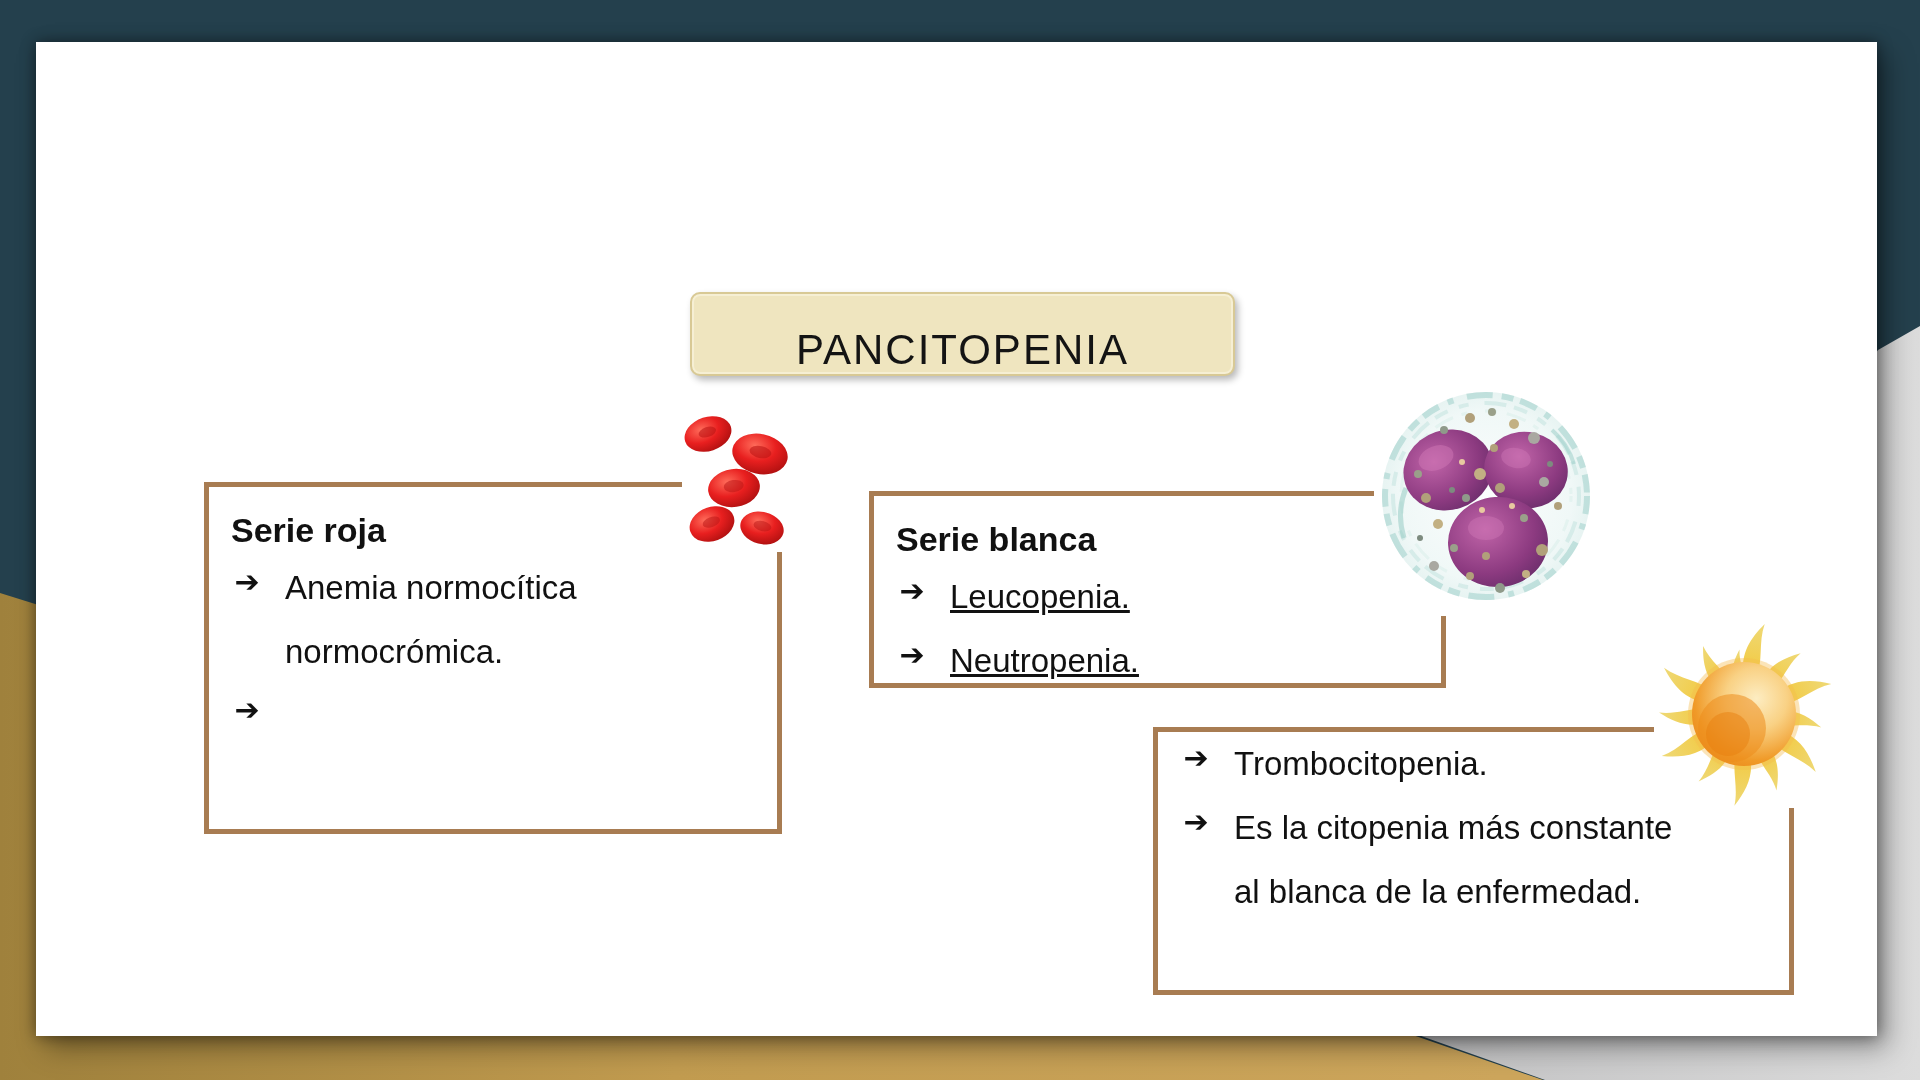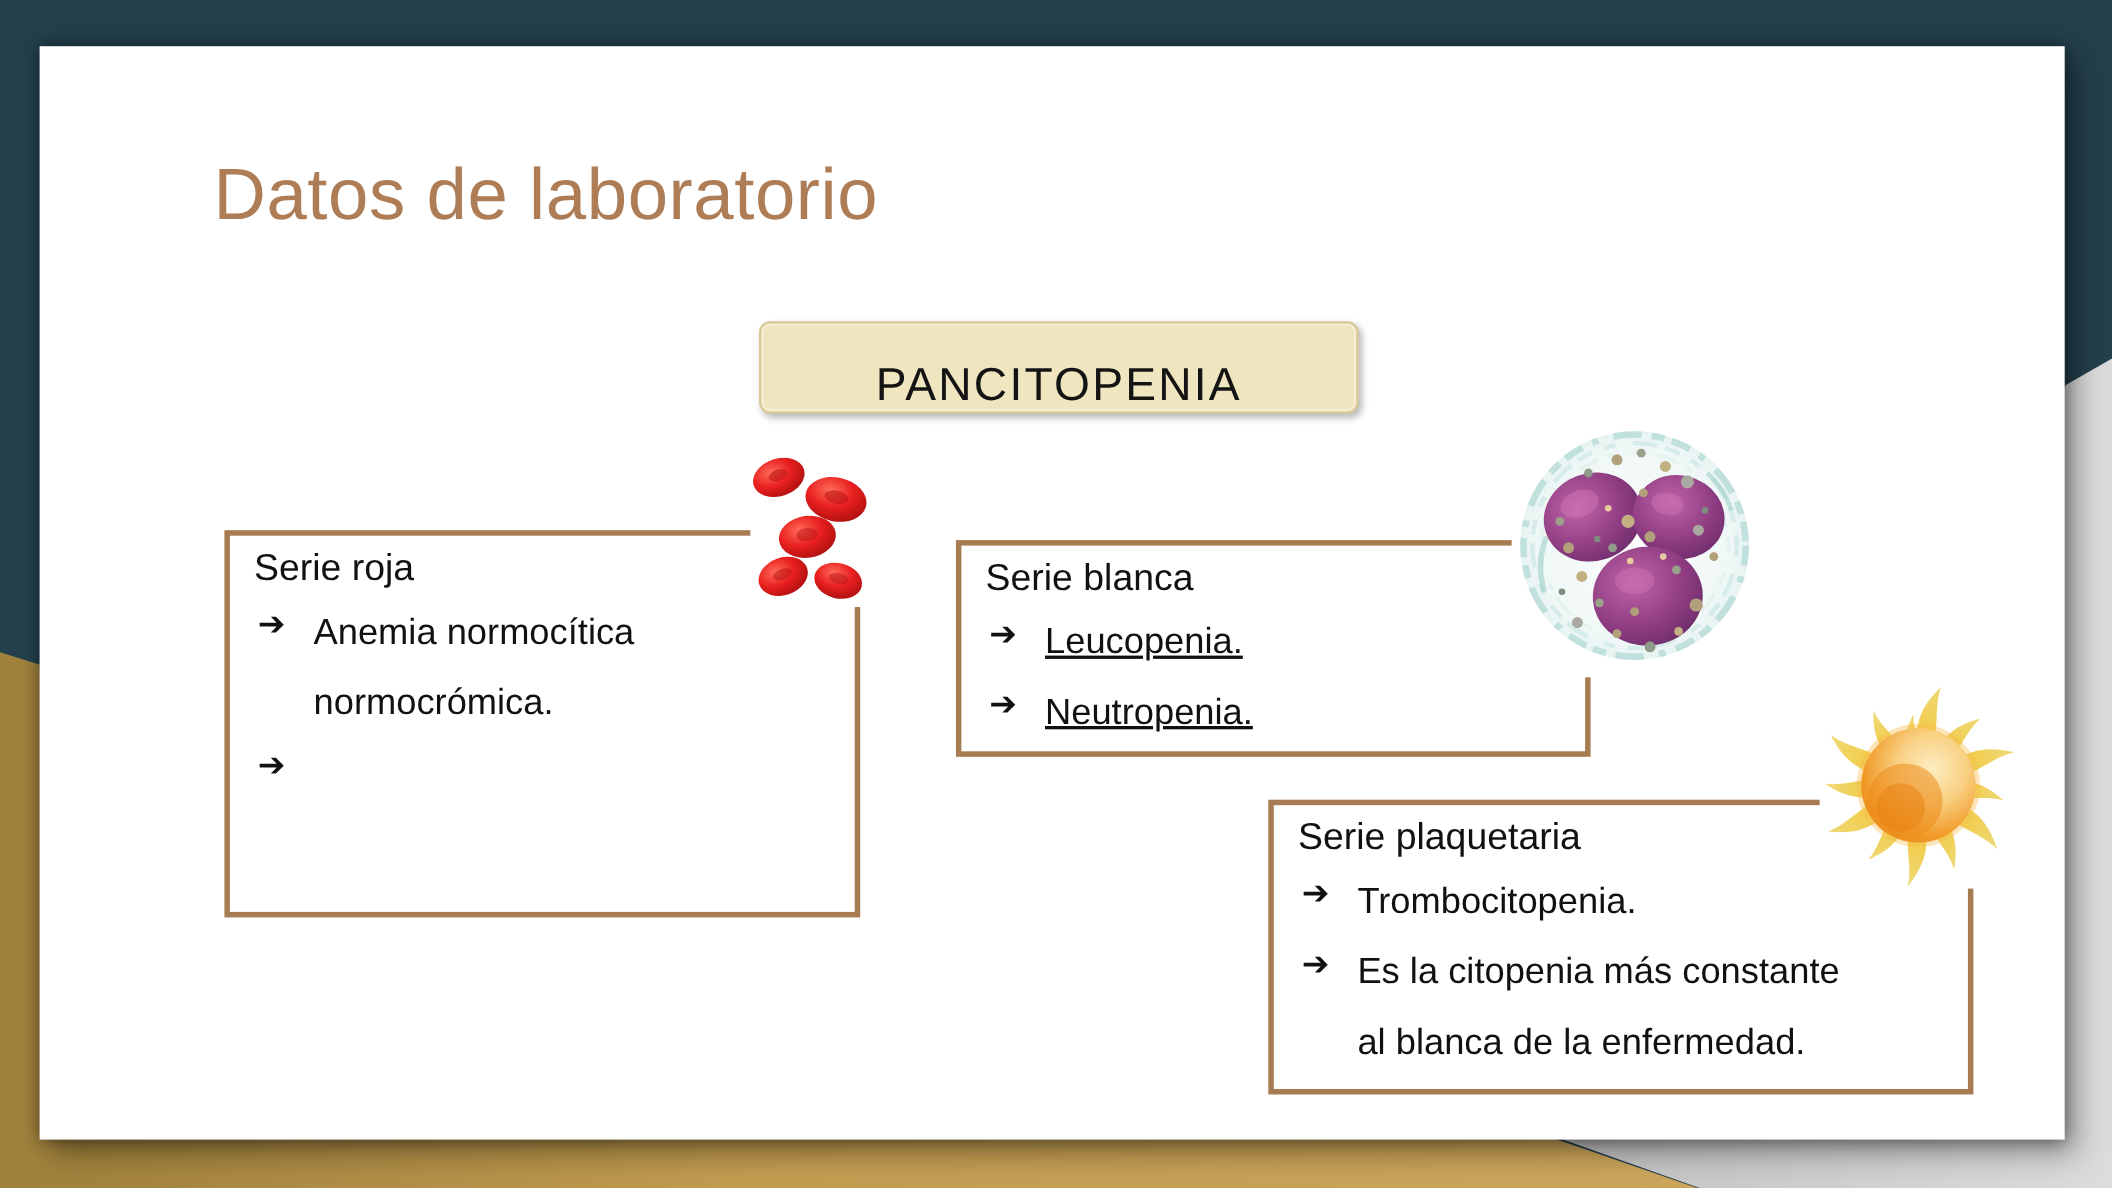--- a/index.html
+++ b/index.html
@@ -26,21 +26,21 @@
     display:flex;align-items:flex-end;justify-content:center;
     font-size:42px;letter-spacing:2px;color:#141414;
   }
   .series-box{
     position:absolute;border:5px solid #a87c52;background:transparent;
     color:#111;box-sizing:border-box;
   }
   .box-roja{left:168px;top:440px;width:578px;height:352px;}
   .box-blanca{left:833px;top:449px;width:577px;height:197px;}
   .box-plaquetaria{left:1117px;top:685px;width:641px;height:268px;}
-  .box-title{font-size:34px;font-weight:400;margin:7px 0 4px 22px;line-height:44px;}
+  .box-title{font-size:34px;font-weight:700;margin:21px 0 4px 22px;line-height:44px;}
   .bullet-row{display:flex;align-items:flex-start;}
   .bullet-arrow{
     flex:none;width:76px;text-align:center;font-size:30px;line-height:52px;
     font-family:"DejaVu Sans",sans-serif;font-weight:700;color:#111;
   }
   .bullet-text{font-size:33px;line-height:64px;color:#111;}
   .w-roja{width:356px;}
   .w-blanca{width:430px;text-decoration:underline;}
   .w-plaq{width:468px;}
   .img-block{position:absolute;}
@@ -61,21 +61,20 @@
       <stop offset="1" stop-color="#dcdcdc"></stop>
     </linearGradient>
   </defs>
   <rect x="0" y="0" width="1920" height="1080" fill="#24404d"></rect>
   <polygon points="0,593 1407,1033 1543,1080 0,1080" fill="url(#goldGrad)"></polygon>
   <polygon points="1920,326 1878,350 1410,1032 1545,1080 1920,1080" fill="url(#grayGrad)"></polygon>
 </svg>
 
 <div class="slide">
 
-  <div class="slide-title">Datos de laboratorio</div>
 
   <div class="banner">
     <span>PANCITOPENIA</span>
   </div>
 
   <div class="series-box box-roja">
     <div class="box-title">Serie roja</div>
     <div class="bullet-row">
       <span class="bullet-arrow">➔</span>
       <span class="bullet-text w-roja">Anemia normocítica normocrómica.</span>
@@ -91,21 +90,20 @@
       <span class="bullet-arrow">➔</span>
       <span class="bullet-text w-blanca">Leucopenia.</span>
     </div>
     <div class="bullet-row">
       <span class="bullet-arrow">➔</span>
       <span class="bullet-text w-blanca">Neutropenia.</span>
     </div>
   </div>
 
   <div class="series-box box-plaquetaria">
-    <div class="box-title">Serie plaquetaria</div>
     <div class="bullet-row">
       <span class="bullet-arrow">➔</span>
       <span class="bullet-text w-plaq">Trombocitopenia.</span>
     </div>
     <div class="bullet-row">
       <span class="bullet-arrow">➔</span>
       <span class="bullet-text w-plaq">Es la citopenia más constante al blanca de la enfermedad.</span>
     </div>
   </div>
 

